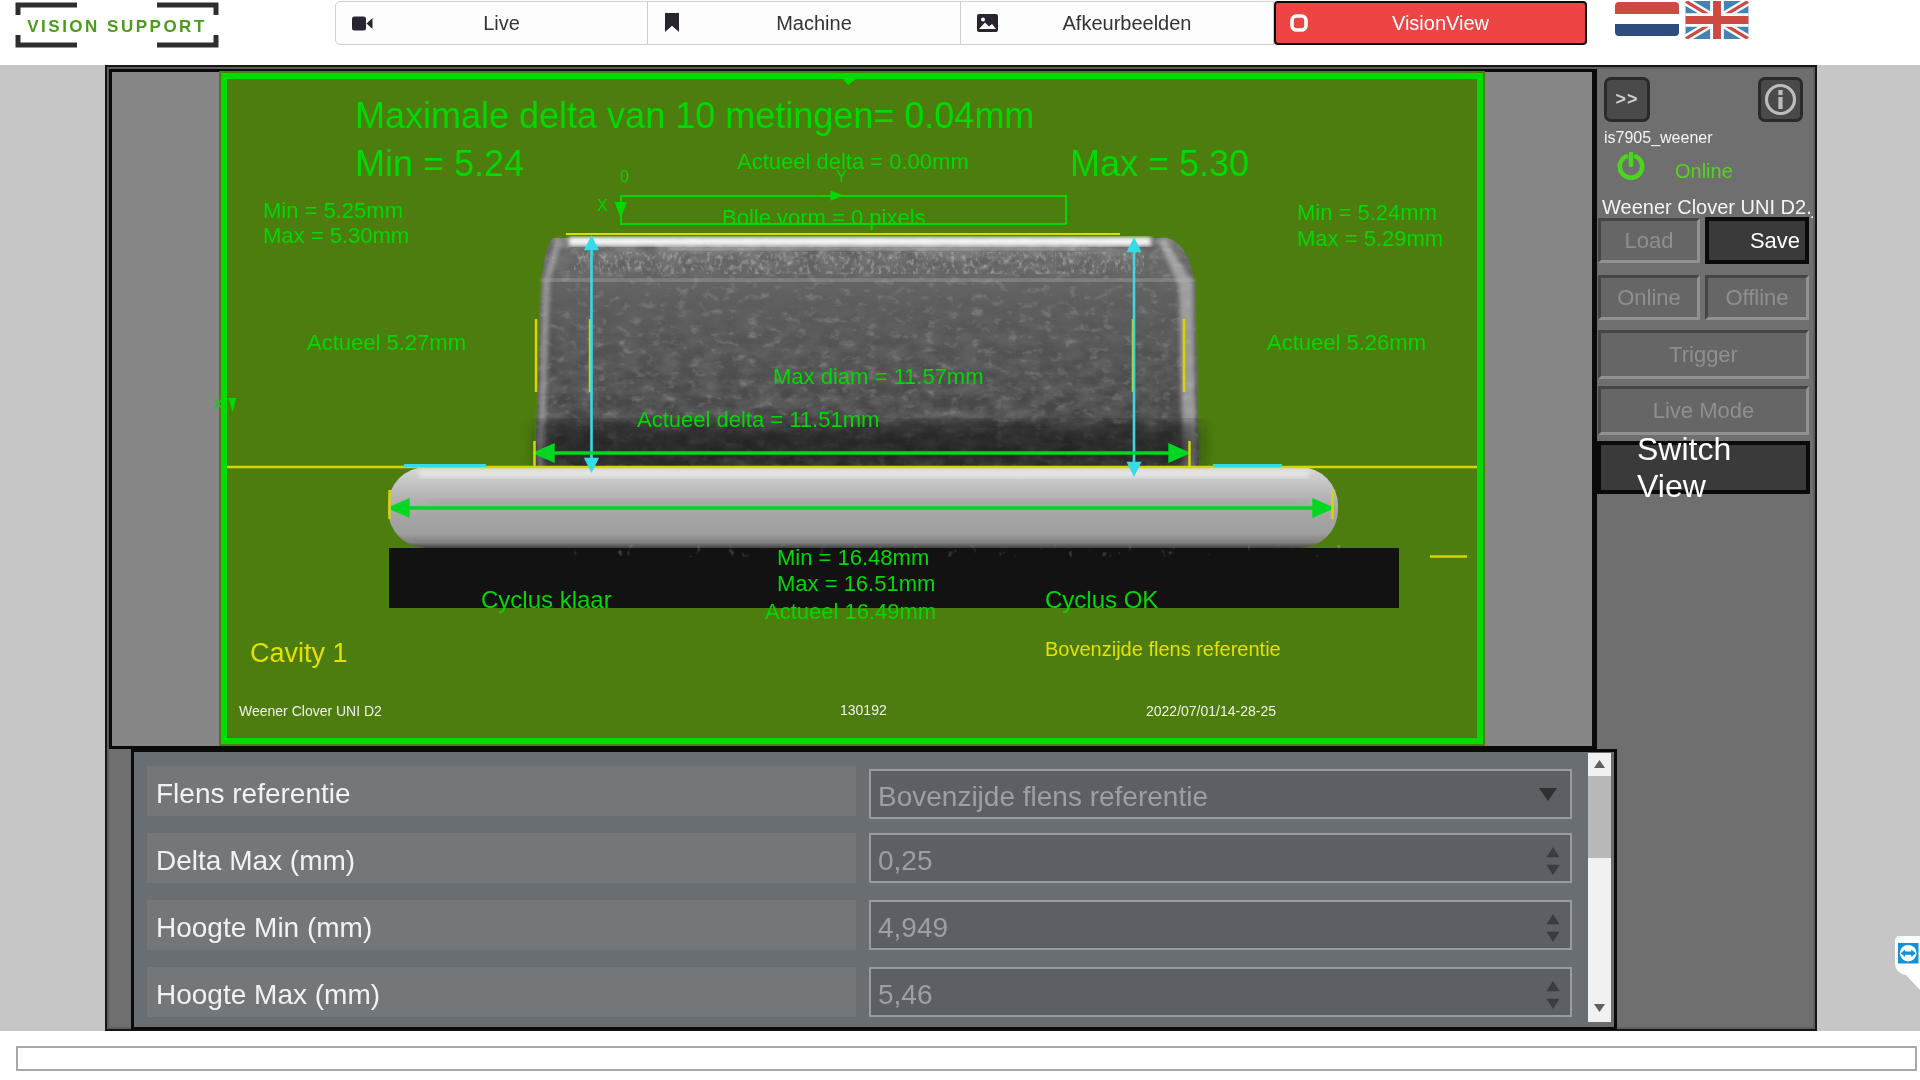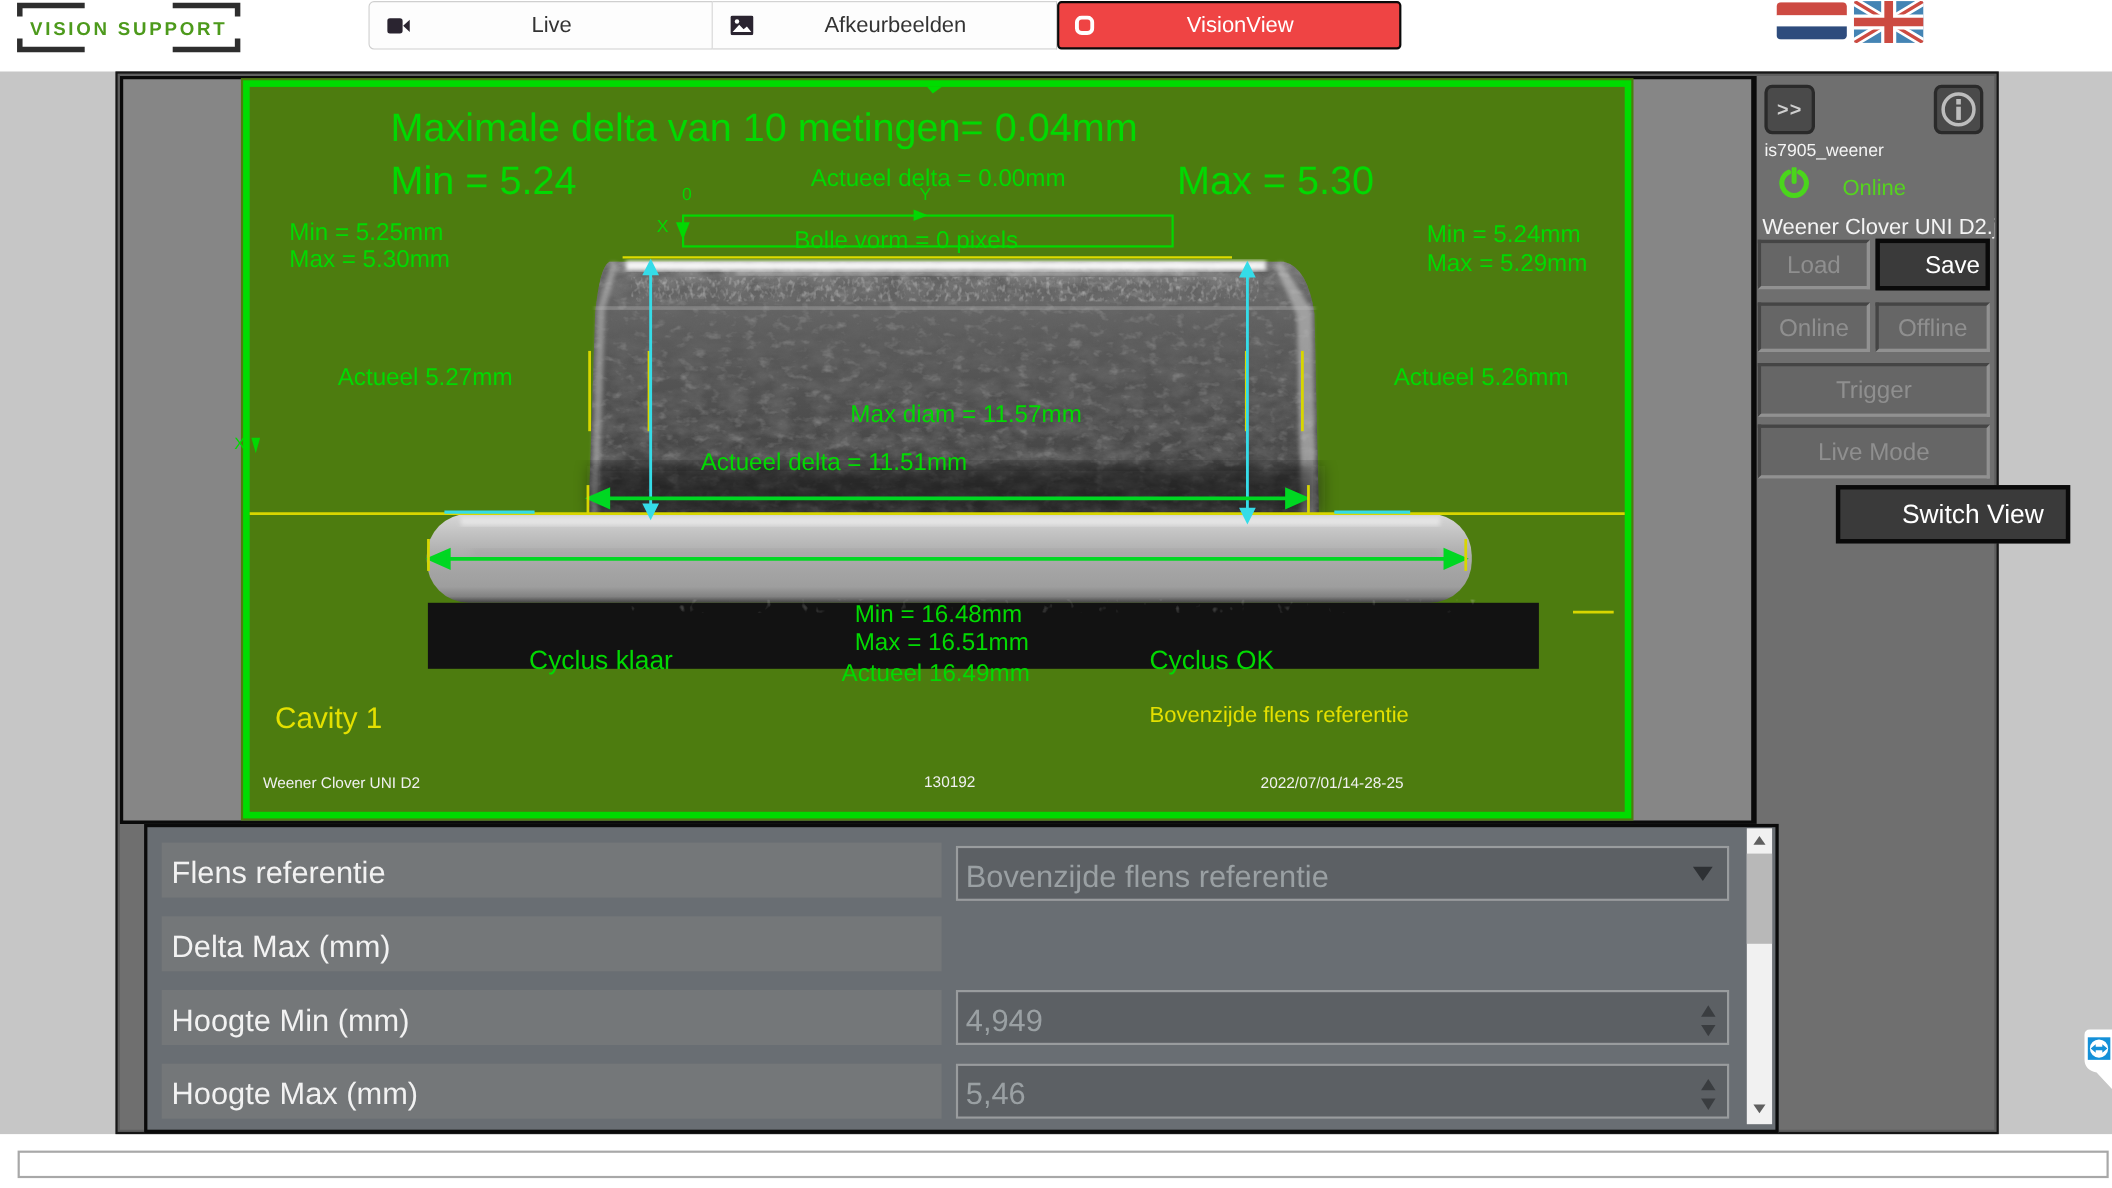--- a/index.html
+++ b/index.html
@@ -51,20 +51,28 @@
 
 <div id="tabbar">
   <div class="tab">
       <span class="tabicon">
     <svg width="21" height="15" viewBox="0 0 21 15">
           <rect x="0" y="0.5" width="14" height="14" rx="2.5" fill="#2a2430"></rect>
           <path d="M20.5,2 L20.5,13 L14.5,7.5 Z" fill="#2a2430"></path>
         </svg>
     </span>
       <span>Live</span>
+    </div>
+  <div class="tab">
+      <span class="tabicon">
+    <svg width="16" height="20" viewBox="0 0 16 20">
+          <path d="M1,0 h14 v19 l-7,-6.3 L1,19 Z" fill="#2a2430"></path>
+        </svg>
+    </span>
+      <span>Machine</span>
     </div>
   <div class="tab">
       <span class="tabicon">
     <svg width="21" height="18" viewBox="0 0 21 18">
           <rect x="0" y="0" width="21" height="18" rx="2" fill="#2a2430"></rect>
           <circle cx="6" cy="5.5" r="2" fill="#fff"></circle>
           <path d="M2,15 L8,8.5 L12,12.5 L15,10 L19,15 Z" fill="#fff"></path>
         </svg>
     </span>
       <span>Afkeurbeelden</span>
@@ -271,20 +279,26 @@
 <div id="formbox">
   <div class="flabel" style="top:14px">Flens referentie</div>
   <div class="flabel" style="top:81px">Delta Max (mm)</div>
   <div class="flabel" style="top:148px">Hoogte Min (mm)</div>
   <div class="flabel" style="top:215px">Hoogte Max (mm)</div>
   <div class="finput" style="top:17px">Bovenzijde flens referentie
     <svg style="position:absolute;right:12px;top:15px" width="20" height="16" viewBox="0 0 20 16">
         <path d="M1,2 L19,2 L10,15 Z" fill="#2e3134"></path>
       </svg>
   </div>
+  <div class="finput" style="top:81px">0,25
+    <svg style="position:absolute;right:9px;top:11px" width="16" height="30" viewBox="0 0 16 32">
+        <path d="M8,1 L15,12 L1,12 Z" fill="#3a3d40"></path>
+        <path d="M1,20 L15,20 L8,31 Z" fill="#3a3d40"></path>
+      </svg>
+  </div>
   <div class="finput" style="top:148px">4,949
     <svg style="position:absolute;right:9px;top:11px" width="16" height="30" viewBox="0 0 16 32">
         <path d="M8,1 L15,12 L1,12 Z" fill="#3a3d40"></path>
         <path d="M1,20 L15,20 L8,31 Z" fill="#3a3d40"></path>
       </svg>
   </div>
   <div class="finput" style="top:215px">5,46
     <svg style="position:absolute;right:9px;top:11px" width="16" height="30" viewBox="0 0 16 32">
         <path d="M8,1 L15,12 L1,12 Z" fill="#3a3d40"></path>
         <path d="M1,20 L15,20 L8,31 Z" fill="#3a3d40"></path>
@@ -317,21 +331,21 @@
 </svg>
 <div class="abs" style="left:1675px;top:160px;color:#55d41e;font-size:20px">Online</div>
 <div class="abs" style="left:1602px;top:196px;width:211px;overflow:hidden;white-space:nowrap;color:#f4f4f4;font-size:20px">Weener Clover UNI D2.job</div>
 
 <div class="sbtn" style="left:1598px;top:218px;width:102px;height:45px">Load</div>
 <div class="sbtn on" style="left:1705px;top:217px;width:104px;height:47px">Save</div>
 <div class="sbtn" style="left:1598px;top:275px;width:102px;height:45px">Online</div>
 <div class="sbtn" style="left:1705px;top:275px;width:104px;height:45px">Offline</div>
 <div class="sbtn" style="left:1598px;top:330px;width:211px;height:49px">Trigger</div>
 <div class="sbtn" style="left:1598px;top:386px;width:211px;height:49px">Live Mode</div>
-<div class="sbtn on" style="left:1669px;top:441px;width:213px;height:53px;font-size:24px">Switch View</div>
+<div class="sbtn on" style="left:1597px;top:441px;width:213px;height:53px;font-size:32px">Switch View</div>
 
 <div id="strip"></div>
 <svg class="abs" style="left:1893px;top:935px" width="27" height="56" viewBox="0 0 27 56">
   <path d="M7,1 L27,1 L27,55 L13,40 Q2,38 2,28 L2,6 Q2,1 7,1 Z" fill="#ffffff"></path>
   <rect x="5" y="8" width="20.5" height="20.5" fill="#1490d8"></rect>
   <circle cx="15.2" cy="18.2" r="8.3" fill="#ffffff"></circle>
   <path d="M7.6,18.2 L12.2,14.4 L12.2,16.6 L18.2,16.6 L18.2,14.4 L22.8,18.2 L18.2,22 L18.2,19.8 L12.2,19.8 L12.2,22 Z" fill="#1490d8"></path>
 </svg>
 
 </body></html>

